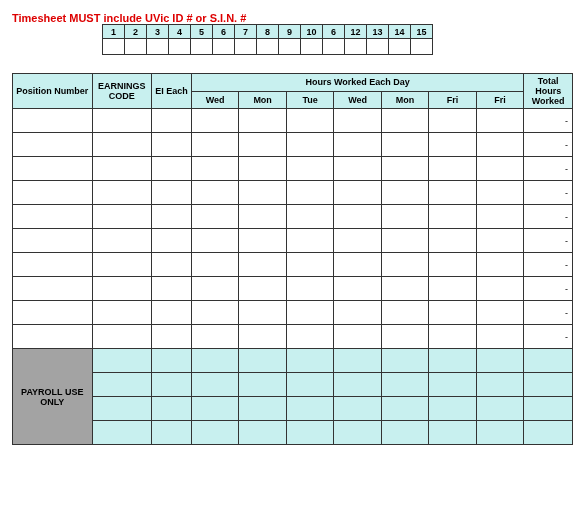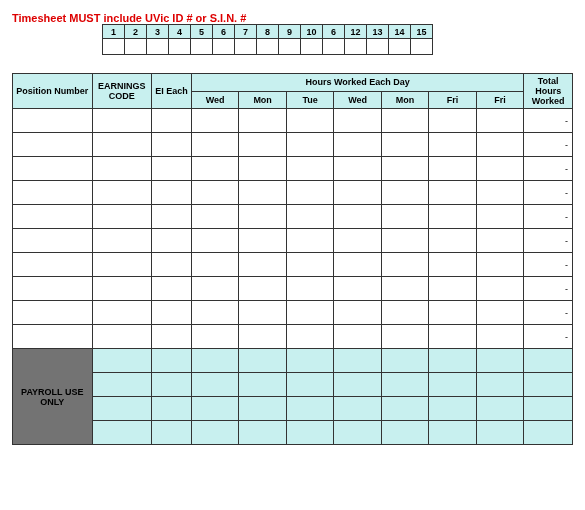--- a/index.html
+++ b/index.html
@@ -55,21 +55,21 @@
   }
   .main td {
     height: 24px;
     background: #fff;
   }
   .main .total-col {
     text-align: right;
     padding-right: 4px;
   }
   .main .payroll-label {
-    background: #737373;
+    background: #a3a3a3;
     font-weight: bold;
     font-size: 9px;
   }
   .main .payroll-cell {
     background: #c8f0ef;
   }
   .col-pos { width: 72px; }
   .col-earn { width: 54px; }
   .col-ei { width: 36px; }
   .col-day { width: 43px; }

